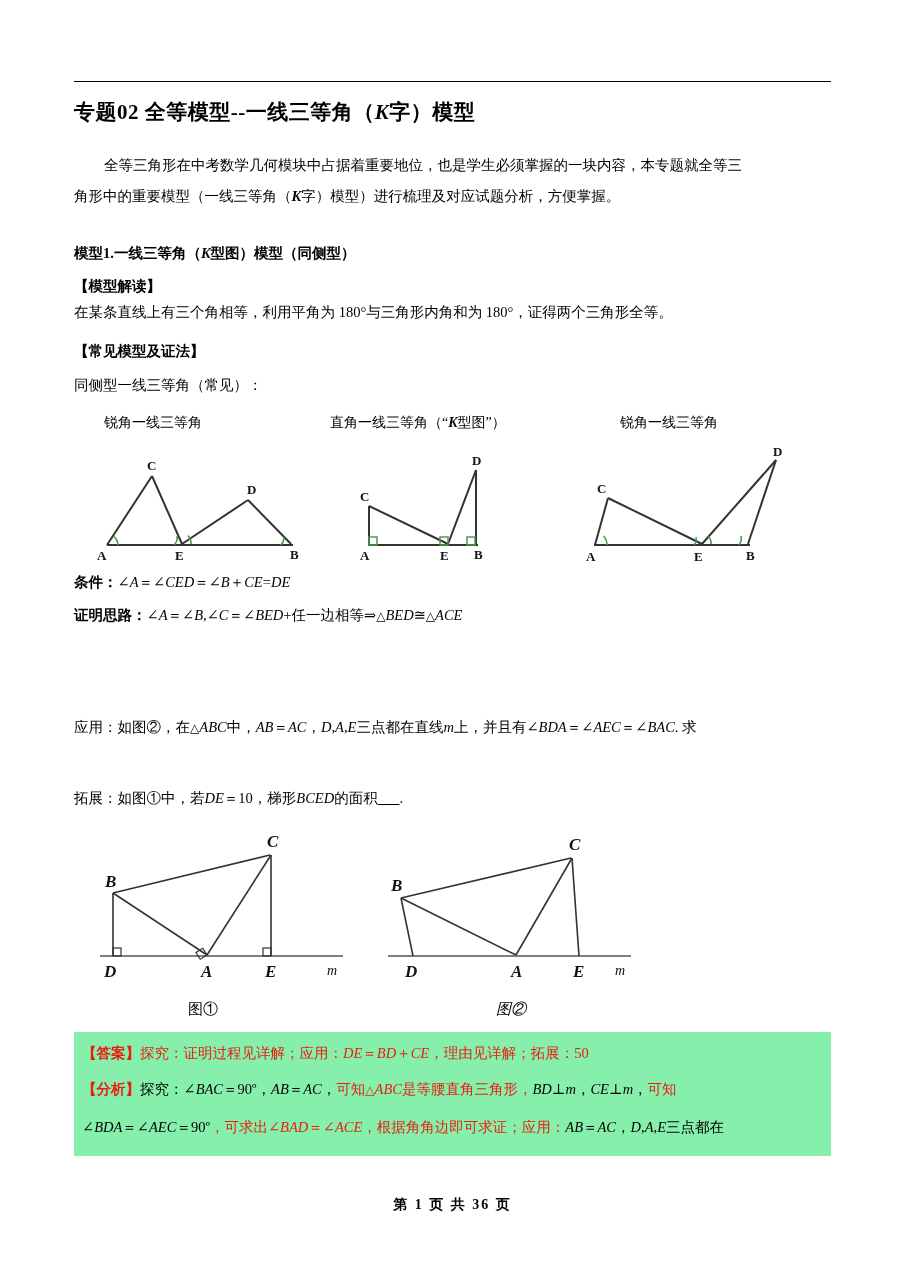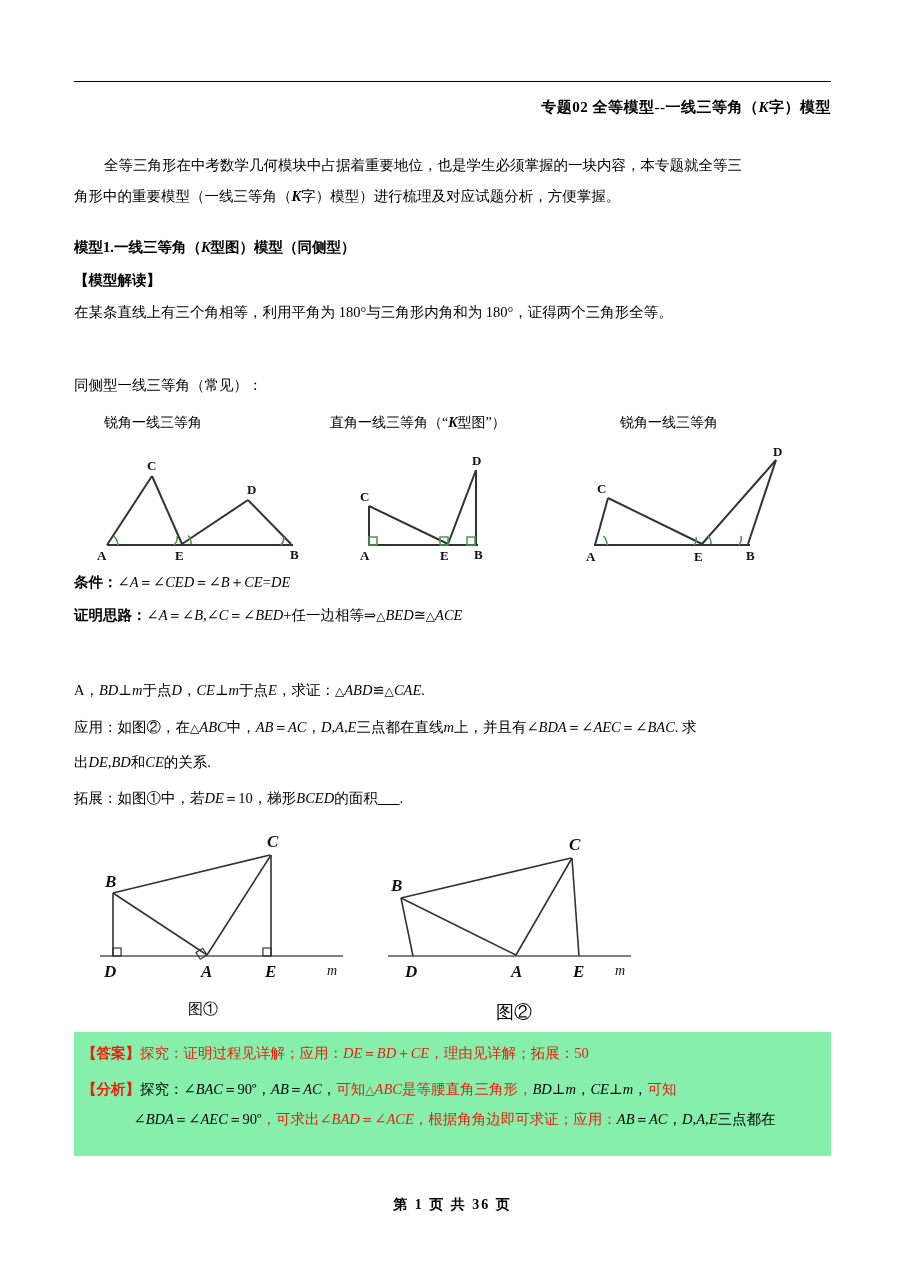--- a/index.html
+++ b/index.html
@@ -27,39 +27,39 @@
     top: 81px;
     width: 757px;
     height: 0;
     border-top: 1.6px solid #000;
   }
   .doc-title {
     position: absolute;
     left: 74px;
     top: 98px;
     width: 757px;
-    text-align: right;
-    font-size: 15px;
+    text-align: left;
+    font-size: 21px;
     font-weight: bold;
     letter-spacing: 0.5px;
     font-family: "Liberation Serif", "DejaVu Serif", serif;
   }
   .doc-title .ital { font-style: italic; font-family: "Liberation Serif", serif; }
 
   .body-text {
     position: absolute;
     left: 74px;
     width: 757px;
     font-size: 14.5px;
     line-height: 20px;
     font-family: "Liberation Serif", "DejaVu Serif", serif;
     text-align: justify;
   }
   .indent { text-indent: 30px; }
-  .bold { font-weight: bold; }
+  .bold { font-weight: bold; margin-top: 6px; }
   i, .mi { font-style: italic; font-family: "Liberation Serif","DejaVu Serif",serif; }
   .mi-b { font-style: italic; font-weight: bold; }
 
   .para { margin: 0; }
 
   
   .cap3 {
     position: absolute;
     font-size: 14px;
     font-family: "Liberation Serif","DejaVu Serif",serif;
@@ -121,20 +121,21 @@
     </div>
   </div>
 
   <div class="body-text bold" style="top:237px;">
     <span>模型1.一线三等角（</span><span class="mi-b">K</span><span>型图）模型（同侧型）</span>
   </div>
 
   <div class="body-text bold" style="top:270px;">【模型解读】</div>
   <div class="body-text" style="top:302px;">在某条直线上有三个角相等，利用平角为 180°与三角形内角和为 180°，证得两个三角形全等。</div>
 
+  <div class="body-text bold" style="top:335px;">【常见模型及证法】</div>
   <div class="body-text" style="top:375px;">同侧型一线三等角（常见）：</div>
 
   <div class="cap3" style="left:104px; top:414px;">锐角一线三等角</div>
   <div class="cap3" style="left:330px; top:414px;">
     <span>直角一线三等角（“</span><span class="mi-b">K</span><span>型图”）</span>
   </div>
   <div class="cap3" style="left:620px; top:414px;">锐角一线三等角</div>
 
   <div class="fig" style="left:85px; top:448px;">
     <svg width="250" height="115" viewBox="0 0 250 115">
@@ -198,28 +199,22 @@
     </svg>
   </div>
 
   <div class="body-text" style="top:572px;">
     <span class="bold">条件：</span><span class="nowrap">∠<i>A</i>＝∠<i>CED</i>＝∠<i>B</i>＋<i>CE</i>=<i>DE</i></span>
   </div>
   <div class="body-text" style="top:605px;">
     <span class="bold">证明思路：</span><span class="nowrap">∠<i>A</i>＝∠<i>B</i>,∠<i>C</i>＝∠<i>BED</i>+任一边相等⇒<small>△</small><i>BED</i>≅<small>△</small><i>ACE</i></span>
   </div>
 
-  <div class="body-text" style="top:680px;">
-    A，<i>BD</i>⊥<i>m</i>于点<i>D</i>，<i>CE</i>⊥<i>m</i>于点<i>E</i>，求证：<small>△</small><i>ABD</i>≌<small>△</small><i>CAE</i>.
-  </div>
   <div class="body-text" style="top:717px;">
     应用：如图②，在<small>△</small><i>ABC</i>中，<i>AB</i>＝<i>AC</i>，<i>D</i>,<i>A</i>,<i>E</i>三点都在直线<i>m</i>上，并且有∠<i>BDA</i>＝∠<i>AEC</i>＝∠<i>BAC</i>. 求
-  </div>
-  <div class="body-text" style="top:752px;">
-    出<i>DE</i>,<i>BD</i>和<i>CE</i>的关系.
   </div>
   <div class="body-text" style="top:788px;">
     拓展：如图①中，若<i>DE</i>＝10，梯形<i>BCED</i>的面积<span style="text-decoration:underline;">&nbsp;&nbsp;&nbsp;&nbsp;&nbsp;&nbsp;</span>.
   </div>
 
   <div class="fig" style="left:95px; top:825px;">
     <svg width="270" height="160" viewBox="0 0 270 160">
 
       <line x1="5" y1="131" x2="248" y2="131" stroke="#555" stroke-width="1.6"></line>
 
@@ -262,29 +257,29 @@
 
       <line x1="189" y1="33" x2="196" y2="131" stroke="#333" stroke-width="1.6"></line>
       <text x="22" y="152" font-family="Liberation Serif, serif" font-style="italic" font-size="17" font-weight="bold" fill="#111">D</text>
       <text x="128" y="152" font-family="Liberation Serif, serif" font-style="italic" font-size="17" font-weight="bold" fill="#111">A</text>
       <text x="190" y="152" font-family="Liberation Serif, serif" font-style="italic" font-size="17" font-weight="bold" fill="#111">E</text>
       <text x="232" y="150" font-family="Liberation Serif, serif" font-style="italic" font-size="14" fill="#111">m</text>
       <text x="8" y="66" font-family="Liberation Serif, serif" font-style="italic" font-size="17" font-weight="bold" fill="#111">B</text>
       <text x="186" y="25" font-family="Liberation Serif, serif" font-style="italic" font-size="17" font-weight="bold" fill="#111">C</text>
     </svg>
   </div>
-  <div class="cap3" style="left:496px; top:1000px; font-size:18px;">图②</div>
+  <div class="cap3" style="left:496px; top:1000px; font-size:15px;font-style:italic;">图②</div>
 
   <div class="answer-box">
     <div class="answer-line" style="top:12px;">
       <span class="bold">【答案】</span>探究：证明过程见详解；应用：<i>DE</i>＝<i>BD</i>＋<i>CE</i>，理由见详解；拓展：50
     </div>
     <div class="answer-line" style="top:48px;">
       <span class="bold">【分析】</span><span class="blk">探究：∠<i>BAC</i>＝90º，<i>AB</i>＝<i>AC</i>，</span>可知<small>△</small><i>ABC</i>是等腰直角三角形，<span class="blk"><i>BD</i>⊥<i>m</i>，<i>CE</i>⊥<i>m</i>，</span>可知
     </div>
-    <div class="answer-line" style="top:78px;text-align:center;">
+    <div class="answer-line" style="top:86px;">
       <span class="blk">∠<i>BDA</i>＝∠<i>AEC</i>＝90º</span>，可求出∠<i>BAD</i>＝∠<i>ACE</i>，根据角角边即可求证；应用：<span class="blk"><i>AB</i>＝<i>AC</i>，<i>D</i>,<i>A</i>,<i>E</i>三点都在</span>
     </div>
   </div>
 
   <div class="footer">第 1 页 共 36 页</div>
 
 </div>
 
 </body></html>

